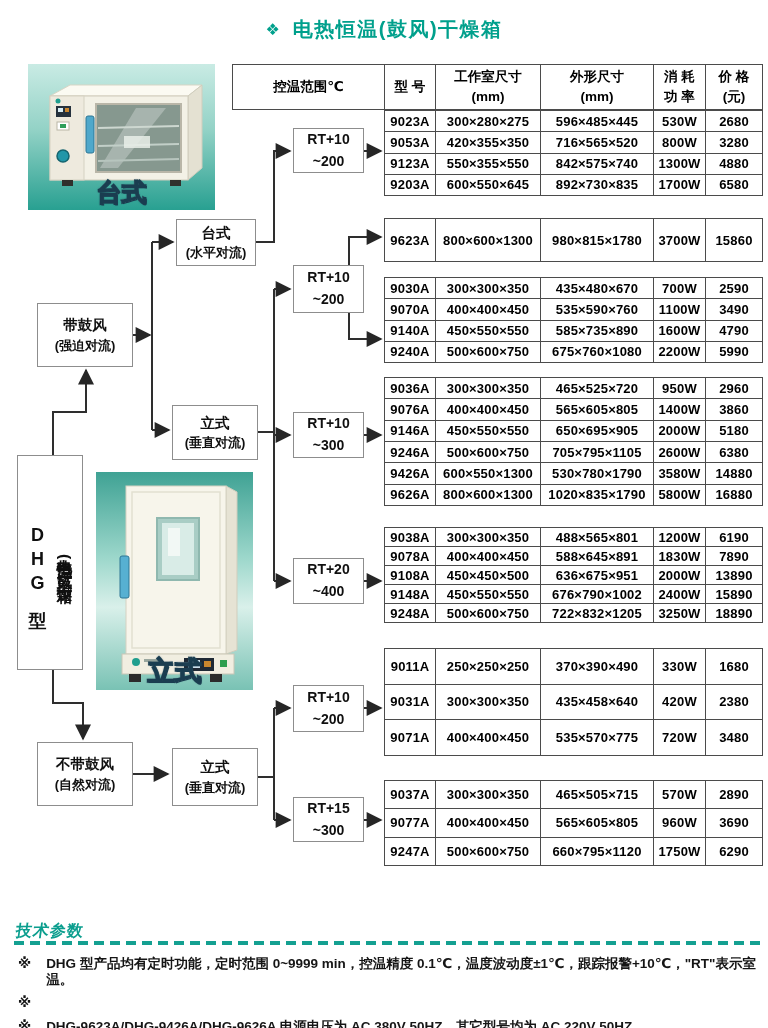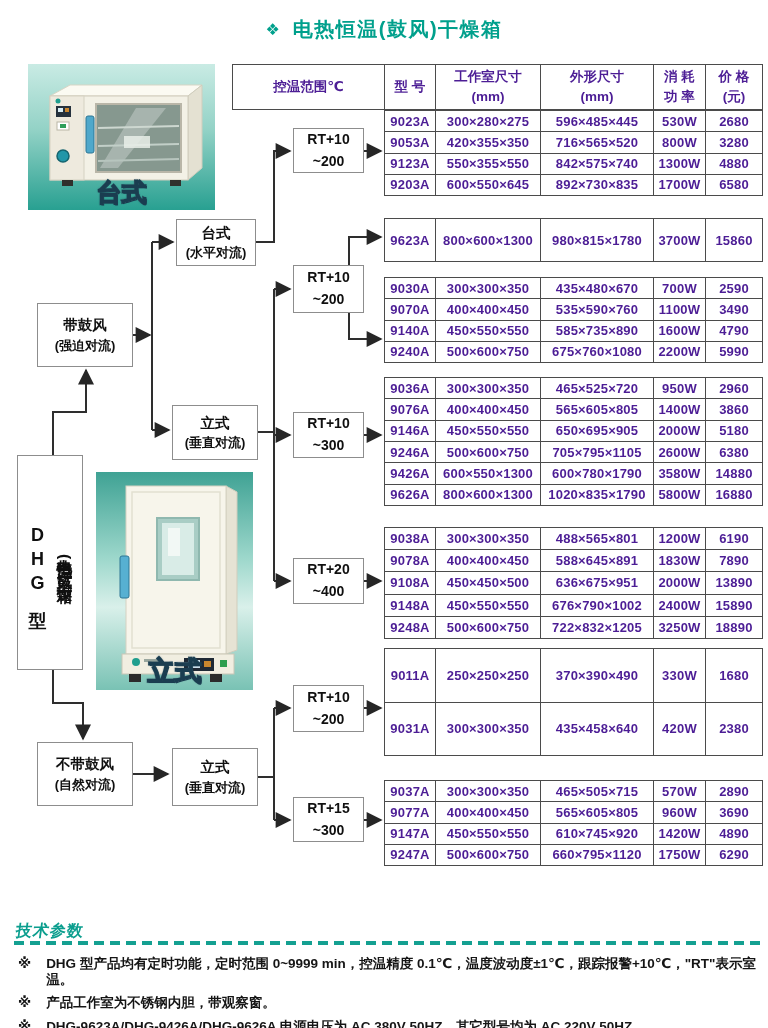--- a/index.html
+++ b/index.html
@@ -23,21 +23,21 @@
 .vmain{writing-mode:vertical-rl;text-orientation:mixed;font-size:15.5px;font-weight:700;letter-spacing:2px;}
 
 .photo{position:absolute;z-index:0;}
 .photo svg{position:absolute;left:0;top:0;}
 .photo-label{position:absolute;left:0;right:0;bottom:1px;text-align:center;font-weight:800;color:#fff;-webkit-text-stroke:1.3px #1a3d50;text-shadow:0 0 2px #1a3d50,1px 1px 0 #1a3d50;}
 #photo-bench{left:28px;top:64px;width:187px;height:146px;background:linear-gradient(180deg,#c9ebe4 0%,#93d2c6 45%,#28a091 100%);}
 #photo-bench .photo-label{font-size:25px;}
 #photo-upright{left:96px;top:472px;width:157px;height:218px;background:linear-gradient(180deg,#3fa294 0%,#9ed8cc 40%,#d9f0ea 62%,#79c2b4 100%);}
 #photo-upright .photo-label{font-size:27px;}
 
-.spec{position:absolute;z-index:2;border-collapse:collapse;table-layout:fixed;background:#fff;color:#4c1d95;}
+.spec{position:absolute;z-index:2;border-collapse:collapse;table-layout:fixed;background:#fff;color:#000000;}
 .spec th,.spec td{border:1.5px solid #4b4b4b;text-align:center;vertical-align:middle;padding:0;}
 .spec th{font-size:13.5px;font-weight:700;line-height:1.45;}
 .spec td{font-size:13px;font-weight:600;letter-spacing:0.2px;}
 
 #tech-heading{position:absolute;left:16px;top:921px;font-size:16px;font-weight:800;color:#0b9e8e;transform:skewX(-8deg);letter-spacing:1px;z-index:2;}
 #dash{position:absolute;left:14px;top:941px;width:750px;height:3.5px;background:repeating-linear-gradient(90deg,#14a091 0 10px,transparent 10px 16px);}
 #notes{position:absolute;left:18px;top:956px;width:744px;}
 .note{display:flex;gap:15px;margin-bottom:7px;font-size:13.5px;font-weight:600;color:#151515;line-height:1.2;}
 .note .note-marker{flex:0 0 auto;}
 </style>
@@ -348,34 +348,34 @@
         <tr>
           <td>9246A</td>
           <td>500×600×750</td>
           <td>705×795×1105</td>
           <td>2600W</td>
           <td>6380</td>
         </tr>
         <tr>
           <td>9426A</td>
           <td>600×550×1300</td>
-          <td>600×780×1790</td>
+          <td>530×780×1790</td>
           <td>3580W</td>
           <td>14880</td>
         </tr>
         <tr>
           <td>9626A</td>
           <td>800×600×1300</td>
           <td>1020×835×1790</td>
           <td>5800W</td>
           <td>16880</td>
         </tr>
       </tbody>
   </table>
-  <table class="spec grp" style="left:384px;top:527px;width:378px;height:112px;">
+  <table class="spec grp" style="left:384px;top:527px;width:378px;height:96px;">
     <colgroup>
         <col style="width:51px">
         <col style="width:105px">
         <col style="width:113px">
         <col style="width:52px">
         <col style="width:57px">
       </colgroup>
     <tbody>
         <tr>
           <td>9038A</td>
@@ -430,20 +430,27 @@
           <td>330W</td>
           <td>1680</td>
         </tr>
         <tr>
           <td>9031A</td>
           <td>300×300×350</td>
           <td>435×458×640</td>
           <td>420W</td>
           <td>2380</td>
         </tr>
+        <tr>
+          <td>9071A</td>
+          <td>400×400×450</td>
+          <td>535×570×775</td>
+          <td>720W</td>
+          <td>3480</td>
+        </tr>
       </tbody>
   </table>
   <table class="spec grp" style="left:384px;top:780px;width:378px;height:86px;">
     <colgroup>
         <col style="width:51px">
         <col style="width:105px">
         <col style="width:113px">
         <col style="width:52px">
         <col style="width:57px">
       </colgroup>
@@ -454,48 +461,40 @@
           <td>465×505×715</td>
           <td>570W</td>
           <td>2890</td>
         </tr>
         <tr>
           <td>9077A</td>
           <td>400×400×450</td>
           <td>565×605×805</td>
           <td>960W</td>
           <td>3690</td>
-        </tr>
-        <tr>
-          <td>9147A</td>
-          <td>450×550×550</td>
-          <td>610×745×920</td>
-          <td>1420W</td>
-          <td>4890</td>
         </tr>
         <tr>
           <td>9247A</td>
           <td>500×600×750</td>
           <td>660×795×1120</td>
           <td>1750W</td>
           <td>6290</td>
         </tr>
       </tbody>
   </table>
 
   <div id="tech-heading">技术参数</div>
   <div id="dash"></div>
   <div id="notes">
     <div class="note">
       <span class="note-marker">※</span>
       <span class="note-text">DHG 型产品均有定时功能，定时范围 0~9999 min，控温精度 0.1℃，温度波动度±1℃，跟踪报警+10℃，"RT"表示室温。</span>
     </div>
     <div class="note">
       <span class="note-marker">※</span>
-      <span class="note-text">产品工作室为不锈钢内胆，带观察窗。</span>
     </div>
     <div class="note">
       <span class="note-marker">※</span>
       <span class="note-text">DHG-9623A/DHG-9426A/DHG-9626A 电源电压为 AC 380V 50HZ，其它型号均为 AC 220V 50HZ。</span>
     </div>
   </div>
 
 </div>
 
 </body></html>

